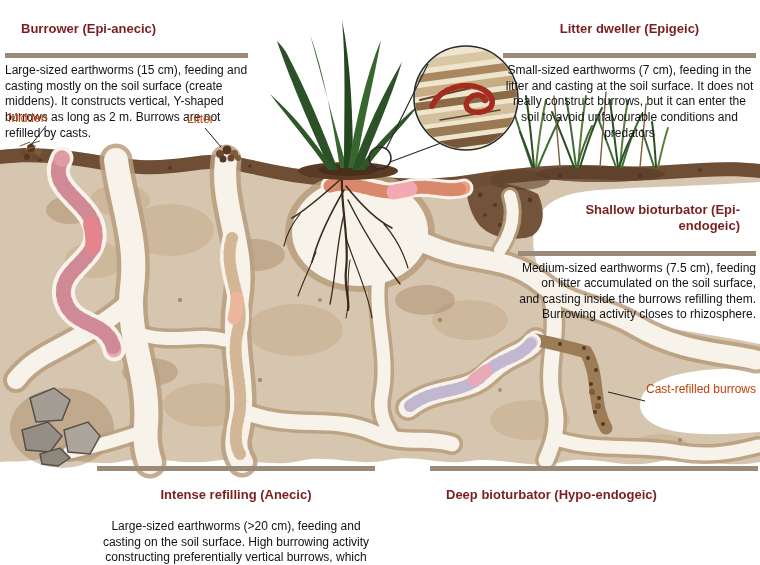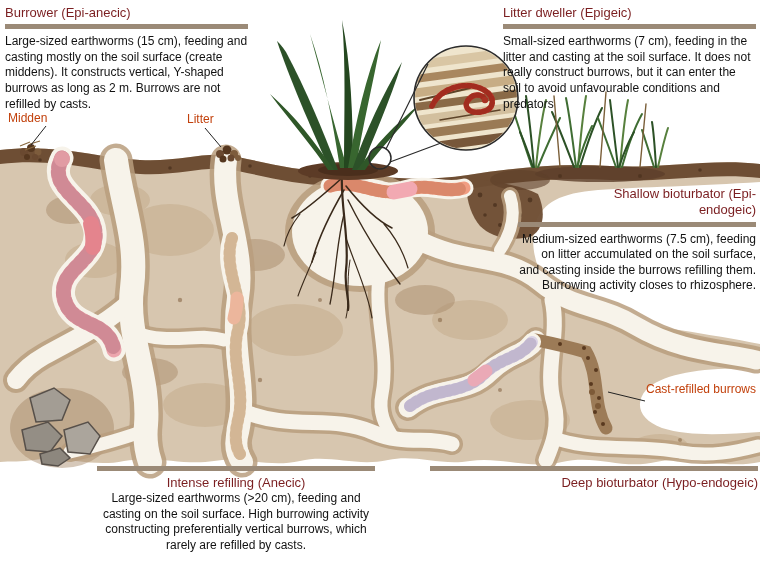--- a/index.html
+++ b/index.html
@@ -1,30 +1,30 @@
 <!DOCTYPE html>
 <html><head>
 <meta charset="utf-8">
 <style>
   html,body{margin:0;padding:0;background:#fff}
   .page{position:relative;width:760px;height:565px;background:#fff;
         font-family:"Liberation Sans",sans-serif;overflow:hidden}
   .page > svg{position:absolute;left:0;top:0;z-index:1}
   .section{position:absolute;z-index:2}
-  .section h2{margin:0;font-size:13px;font-weight:400;color:#7a1e20;line-height:1.25}
+  .section h2{margin:16px;font-size:13px;font-weight:700;color:#7a1e20;line-height:1.25}
   .section .bar{height:5px;background:#9b8a77;margin:3px 0 5px}
   .section p{margin:0;font-size:12px;line-height:1.3;color:#121212}
   #sec-burrower{left:5px;top:5px;width:243px}
-  #sec-litter{left:503px;top:5px;width:253px;text-align:left}
+  #sec-litter{left:503px;top:5px;width:253px;text-align:center}
   #sec-shallow{left:518px;top:186px;width:238px;text-align:right}
   #sec-shallow h2{max-width:160px;margin-left:auto}
   #sec-intense{left:97px;top:466px;width:278px;text-align:center}
   #sec-intense .bar,#sec-deep .bar{margin:0 0 4px}
   #sec-deep{left:430px;top:466px;width:328px}
-  #sec-deep h2{text-align:right}
+  #sec-deep h2{text-align:left}
   #sec-deep p{text-align:left}
   .float-label{position:absolute;z-index:2;font-size:12px;color:#c2410c;line-height:1.15}
   #label-midden{left:8px;top:112px}
   #label-casts{left:187px;top:113px}
   #label-castrefilled{left:646px;top:383px;width:112px;text-align:left}
   
   .rim{fill:none;stroke:#b89e7e;stroke-opacity:.85;stroke-linecap:round;stroke-linejoin:round}
   .bur{fill:none;stroke:#f7f3ea;stroke-linecap:round;stroke-linejoin:round}
   .wrm{fill:none;stroke-linecap:round;stroke-linejoin:round}
   .root{fill:none;stroke:#3a2a1b;stroke-linecap:round}

